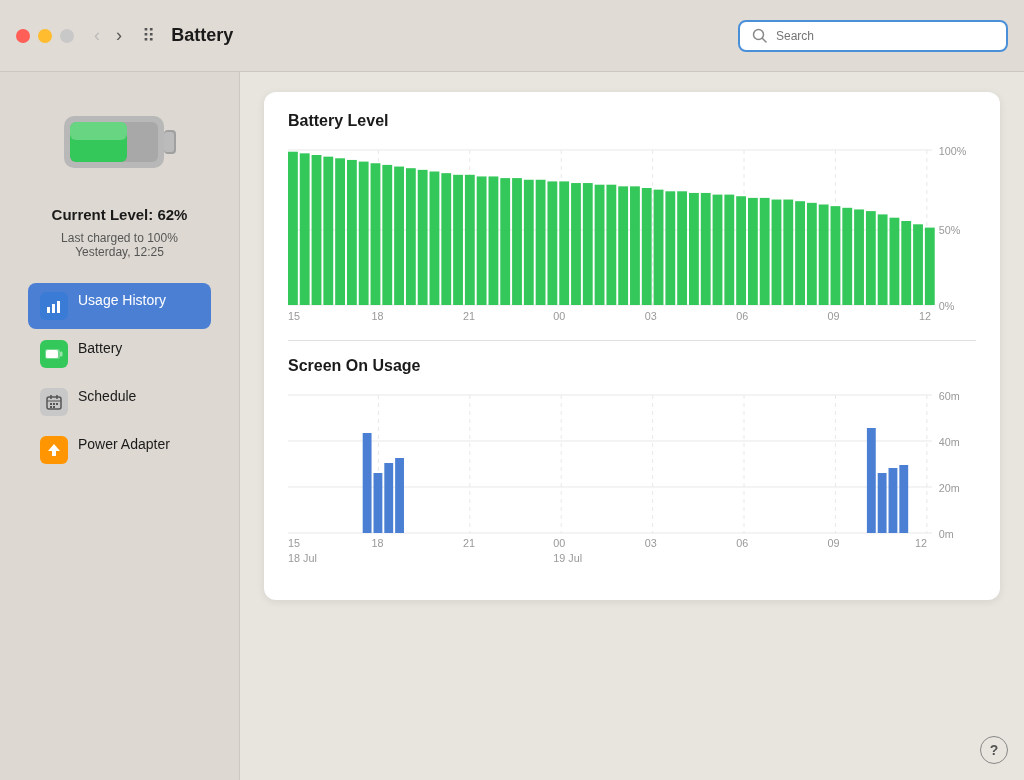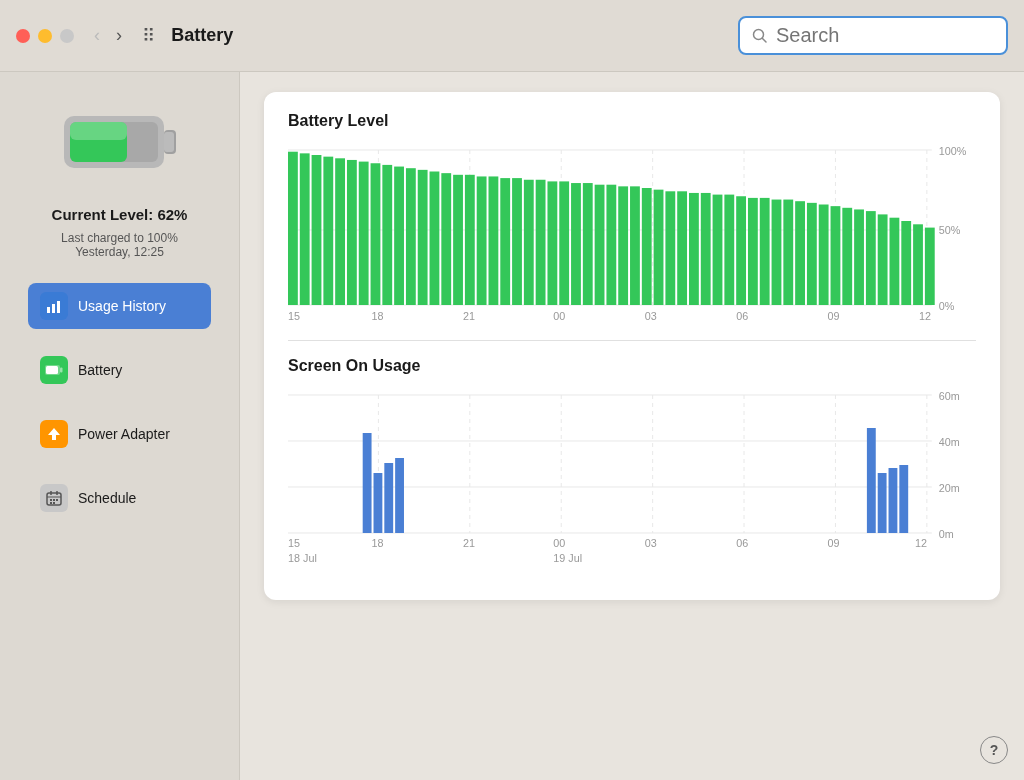--- a/index.html
+++ b/index.html
@@ -78,21 +78,21 @@
       width: 270px;
     }
     .search-icon-svg {
       color: #888;
       margin-right: 8px;
       flex-shrink: 0;
     }
     .search-input {
       border: none;
       outline: none;
-      font-size: 20px;
+      font-size: 12px;
       color: #333;
       background: transparent;
       width: 100%;
     }
 
     
     .main {
       display: flex;
       flex: 1;
       overflow: hidden;
@@ -133,25 +133,24 @@
       color: #555;
       text-align: center;
     }
 
     .sidebar-nav {
       width: 100%;
       padding: 0 12px;
     }
     .sidebar-item {
       display: flex;
-      align-items: center;
       padding: 9px 12px;
       border-radius: 8px;
       cursor: pointer;
-      margin-bottom: 18px;
+      margin-bottom: 2px;
     }
     .sidebar-item.active {
       background: #4a7fd4;
     }
     .sidebar-item-icon {
       width: 28px;
       height: 28px;
       border-radius: 6px;
       margin-right: 10px;
       display: flex;
@@ -324,42 +323,42 @@
         <div class="sidebar-item-icon icon-battery-green">
           <svg width="18" height="12" viewBox="0 0 18 12" fill="none">
               <rect x="0" y="1" width="15" height="10" rx="2" fill="white" opacity="0.3"></rect>
               <rect x="15" y="3.5" width="2.5" height="5" rx="1" fill="white" opacity="0.5"></rect>
               <rect x="1" y="2" width="12" height="8" rx="1.5" fill="white"></rect>
             </svg>
         </div>
         <span class="sidebar-item-label">Battery</span>
       </div>
       <div class="sidebar-item">
-        <div class="sidebar-item-icon icon-power">
-          <svg width="16" height="16" viewBox="0 0 16 16" fill="none">
-              <polygon points="8,2 14,9 10,9 10,14 6,14 6,9 2,9" fill="white"></polygon>
-            </svg>
-        </div>
-        <span class="sidebar-item-label">Power Adapter</span>
-      </div>
-      <div class="sidebar-item">
         <div class="sidebar-item-icon icon-schedule">
           <svg width="16" height="16" viewBox="0 0 16 16" fill="none">
               <rect x="1" y="3" width="14" height="12" rx="2" fill="none" stroke="#555" stroke-width="1.5"></rect>
               <line x1="5" y1="1" x2="5" y2="5" stroke="#555" stroke-width="1.5"></line>
               <line x1="11" y1="1" x2="11" y2="5" stroke="#555" stroke-width="1.5"></line>
               <line x1="1" y1="7" x2="15" y2="7" stroke="#555" stroke-width="1"></line>
               <rect x="4" y="9" width="2" height="2" fill="#555"></rect>
               <rect x="7" y="9" width="2" height="2" fill="#555"></rect>
               <rect x="10" y="9" width="2" height="2" fill="#555"></rect>
               <rect x="4" y="12" width="2" height="2" fill="#555"></rect>
               <rect x="7" y="12" width="2" height="2" fill="#555"></rect>
             </svg>
         </div>
         <span class="sidebar-item-label">Schedule</span>
+      </div>
+      <div class="sidebar-item">
+        <div class="sidebar-item-icon icon-power">
+          <svg width="16" height="16" viewBox="0 0 16 16" fill="none">
+              <polygon points="8,2 14,9 10,9 10,14 6,14 6,9 2,9" fill="white"></polygon>
+            </svg>
+        </div>
+        <span class="sidebar-item-label">Power Adapter</span>
       </div>
     </div>
   </div>
 
   <div class="content">
 
 
     <div class="chart-card">
 
       <div class="chart-section">

